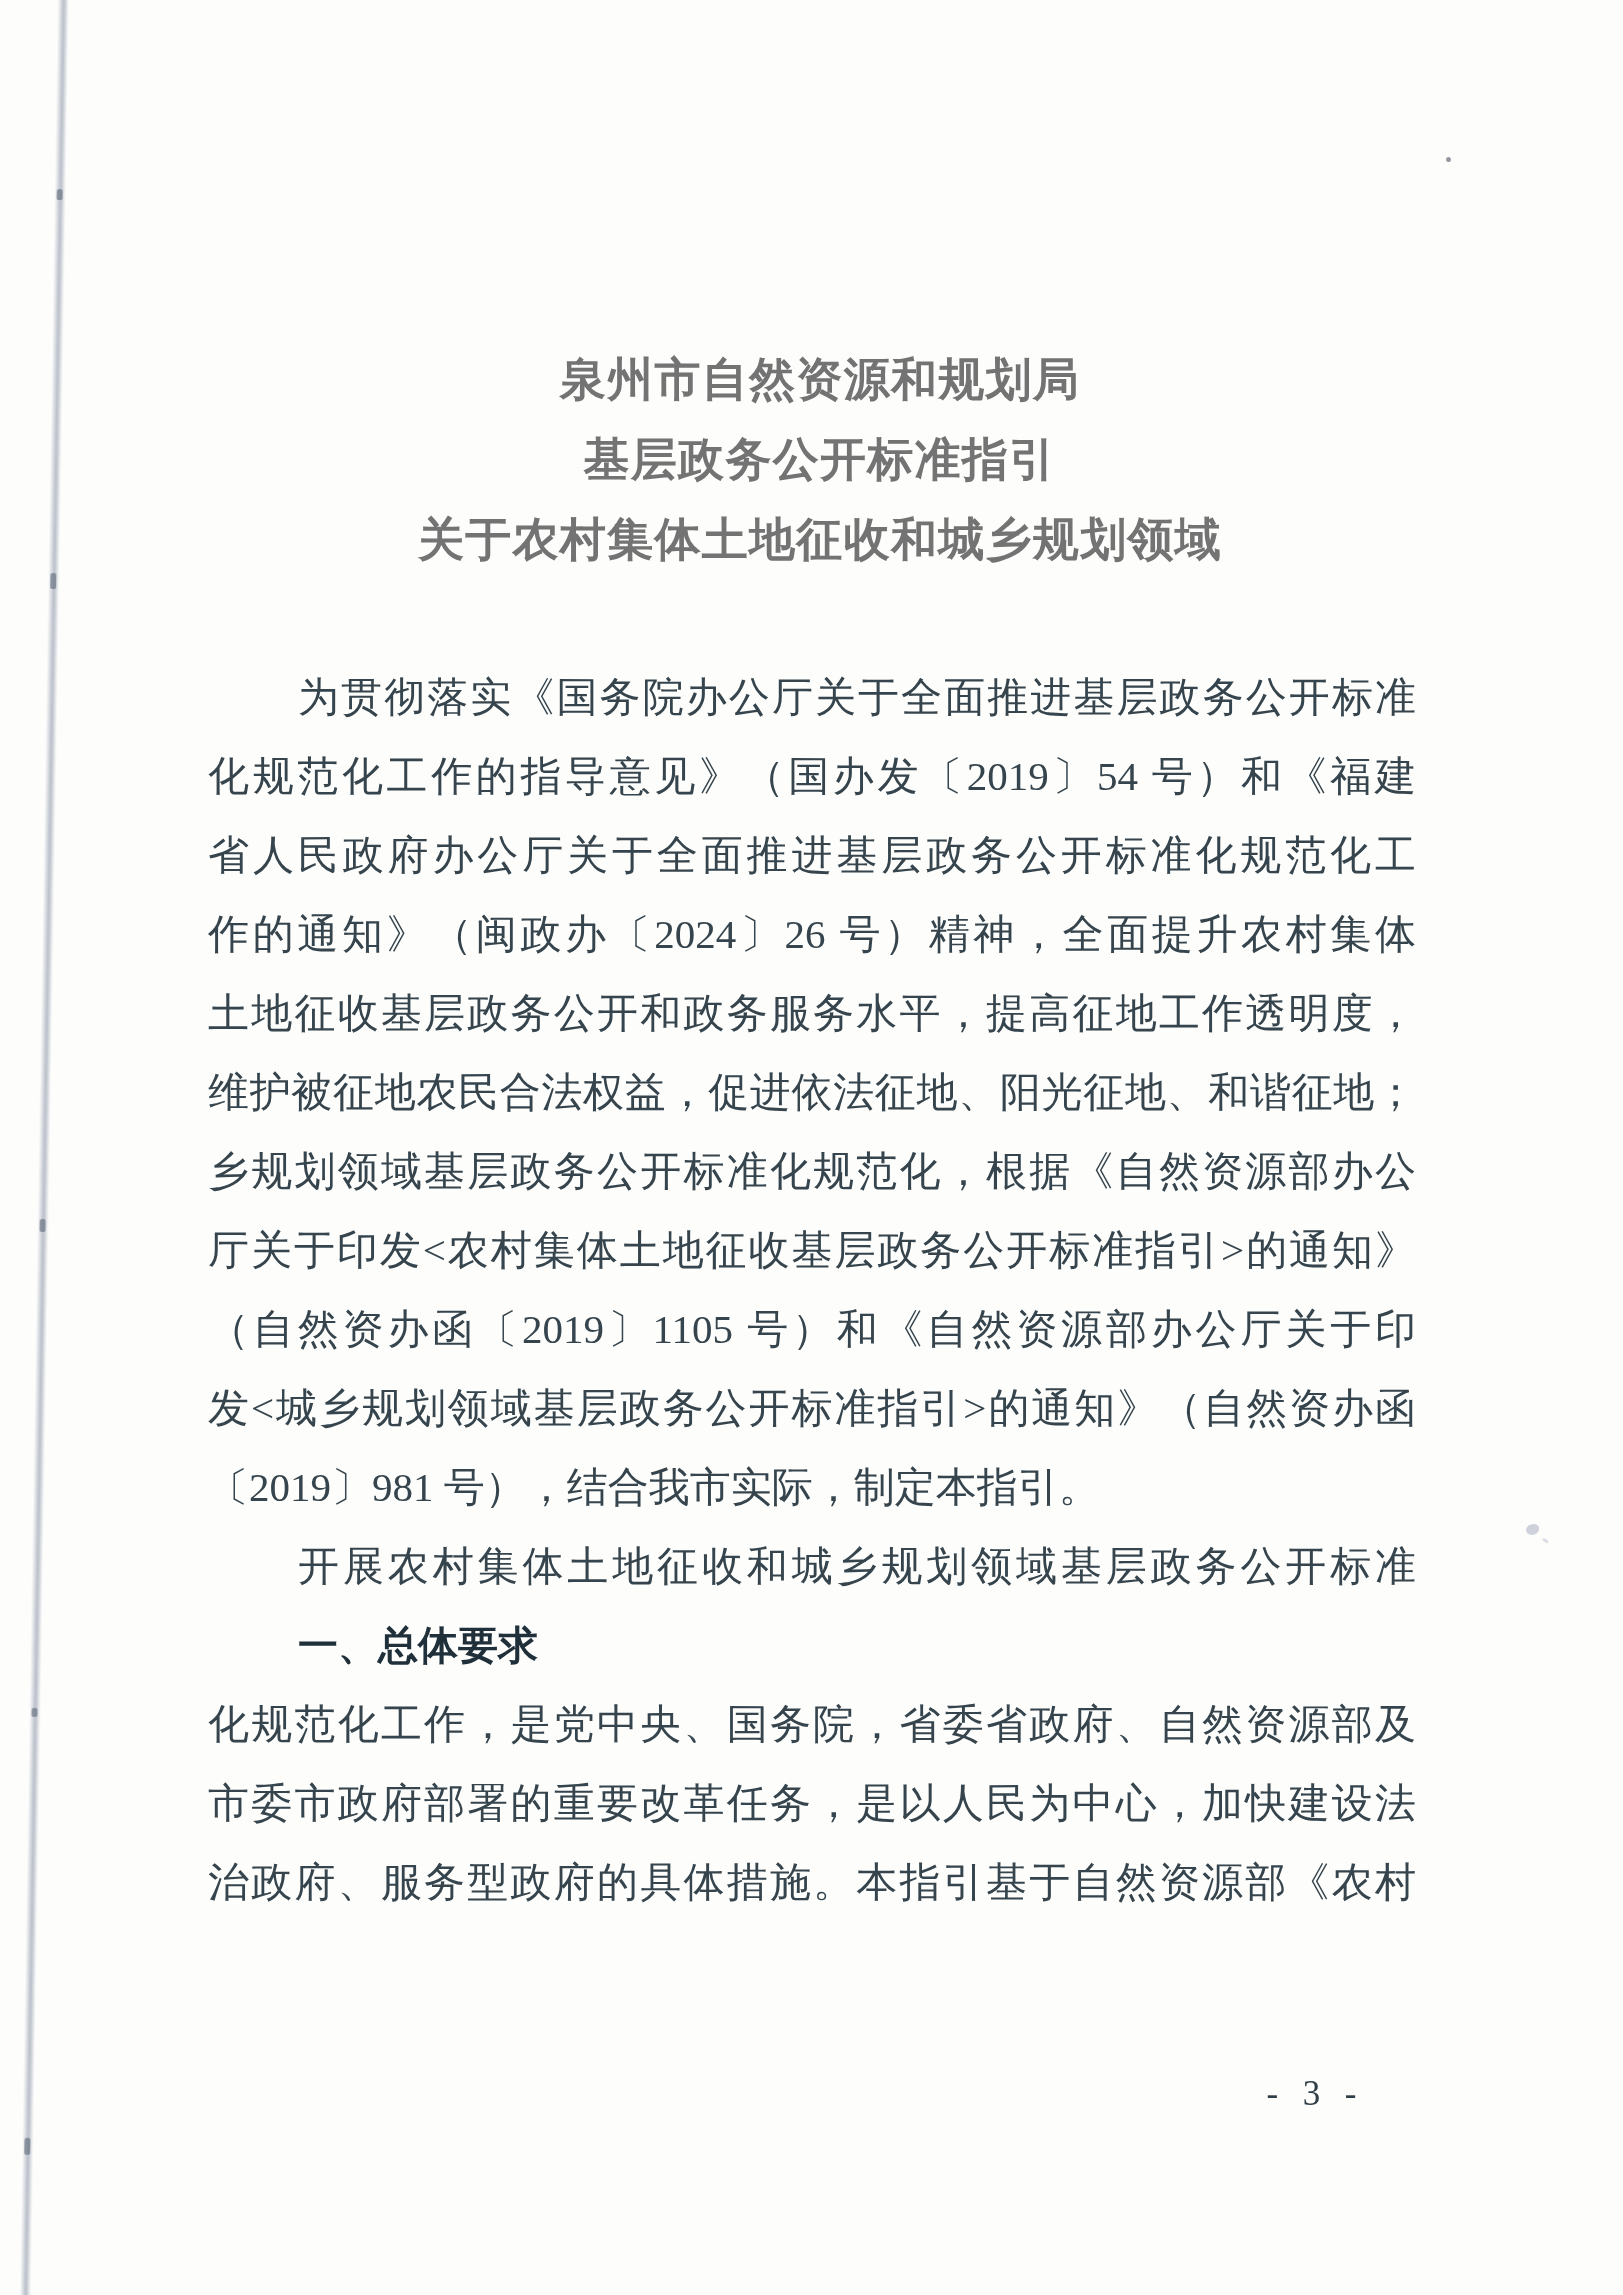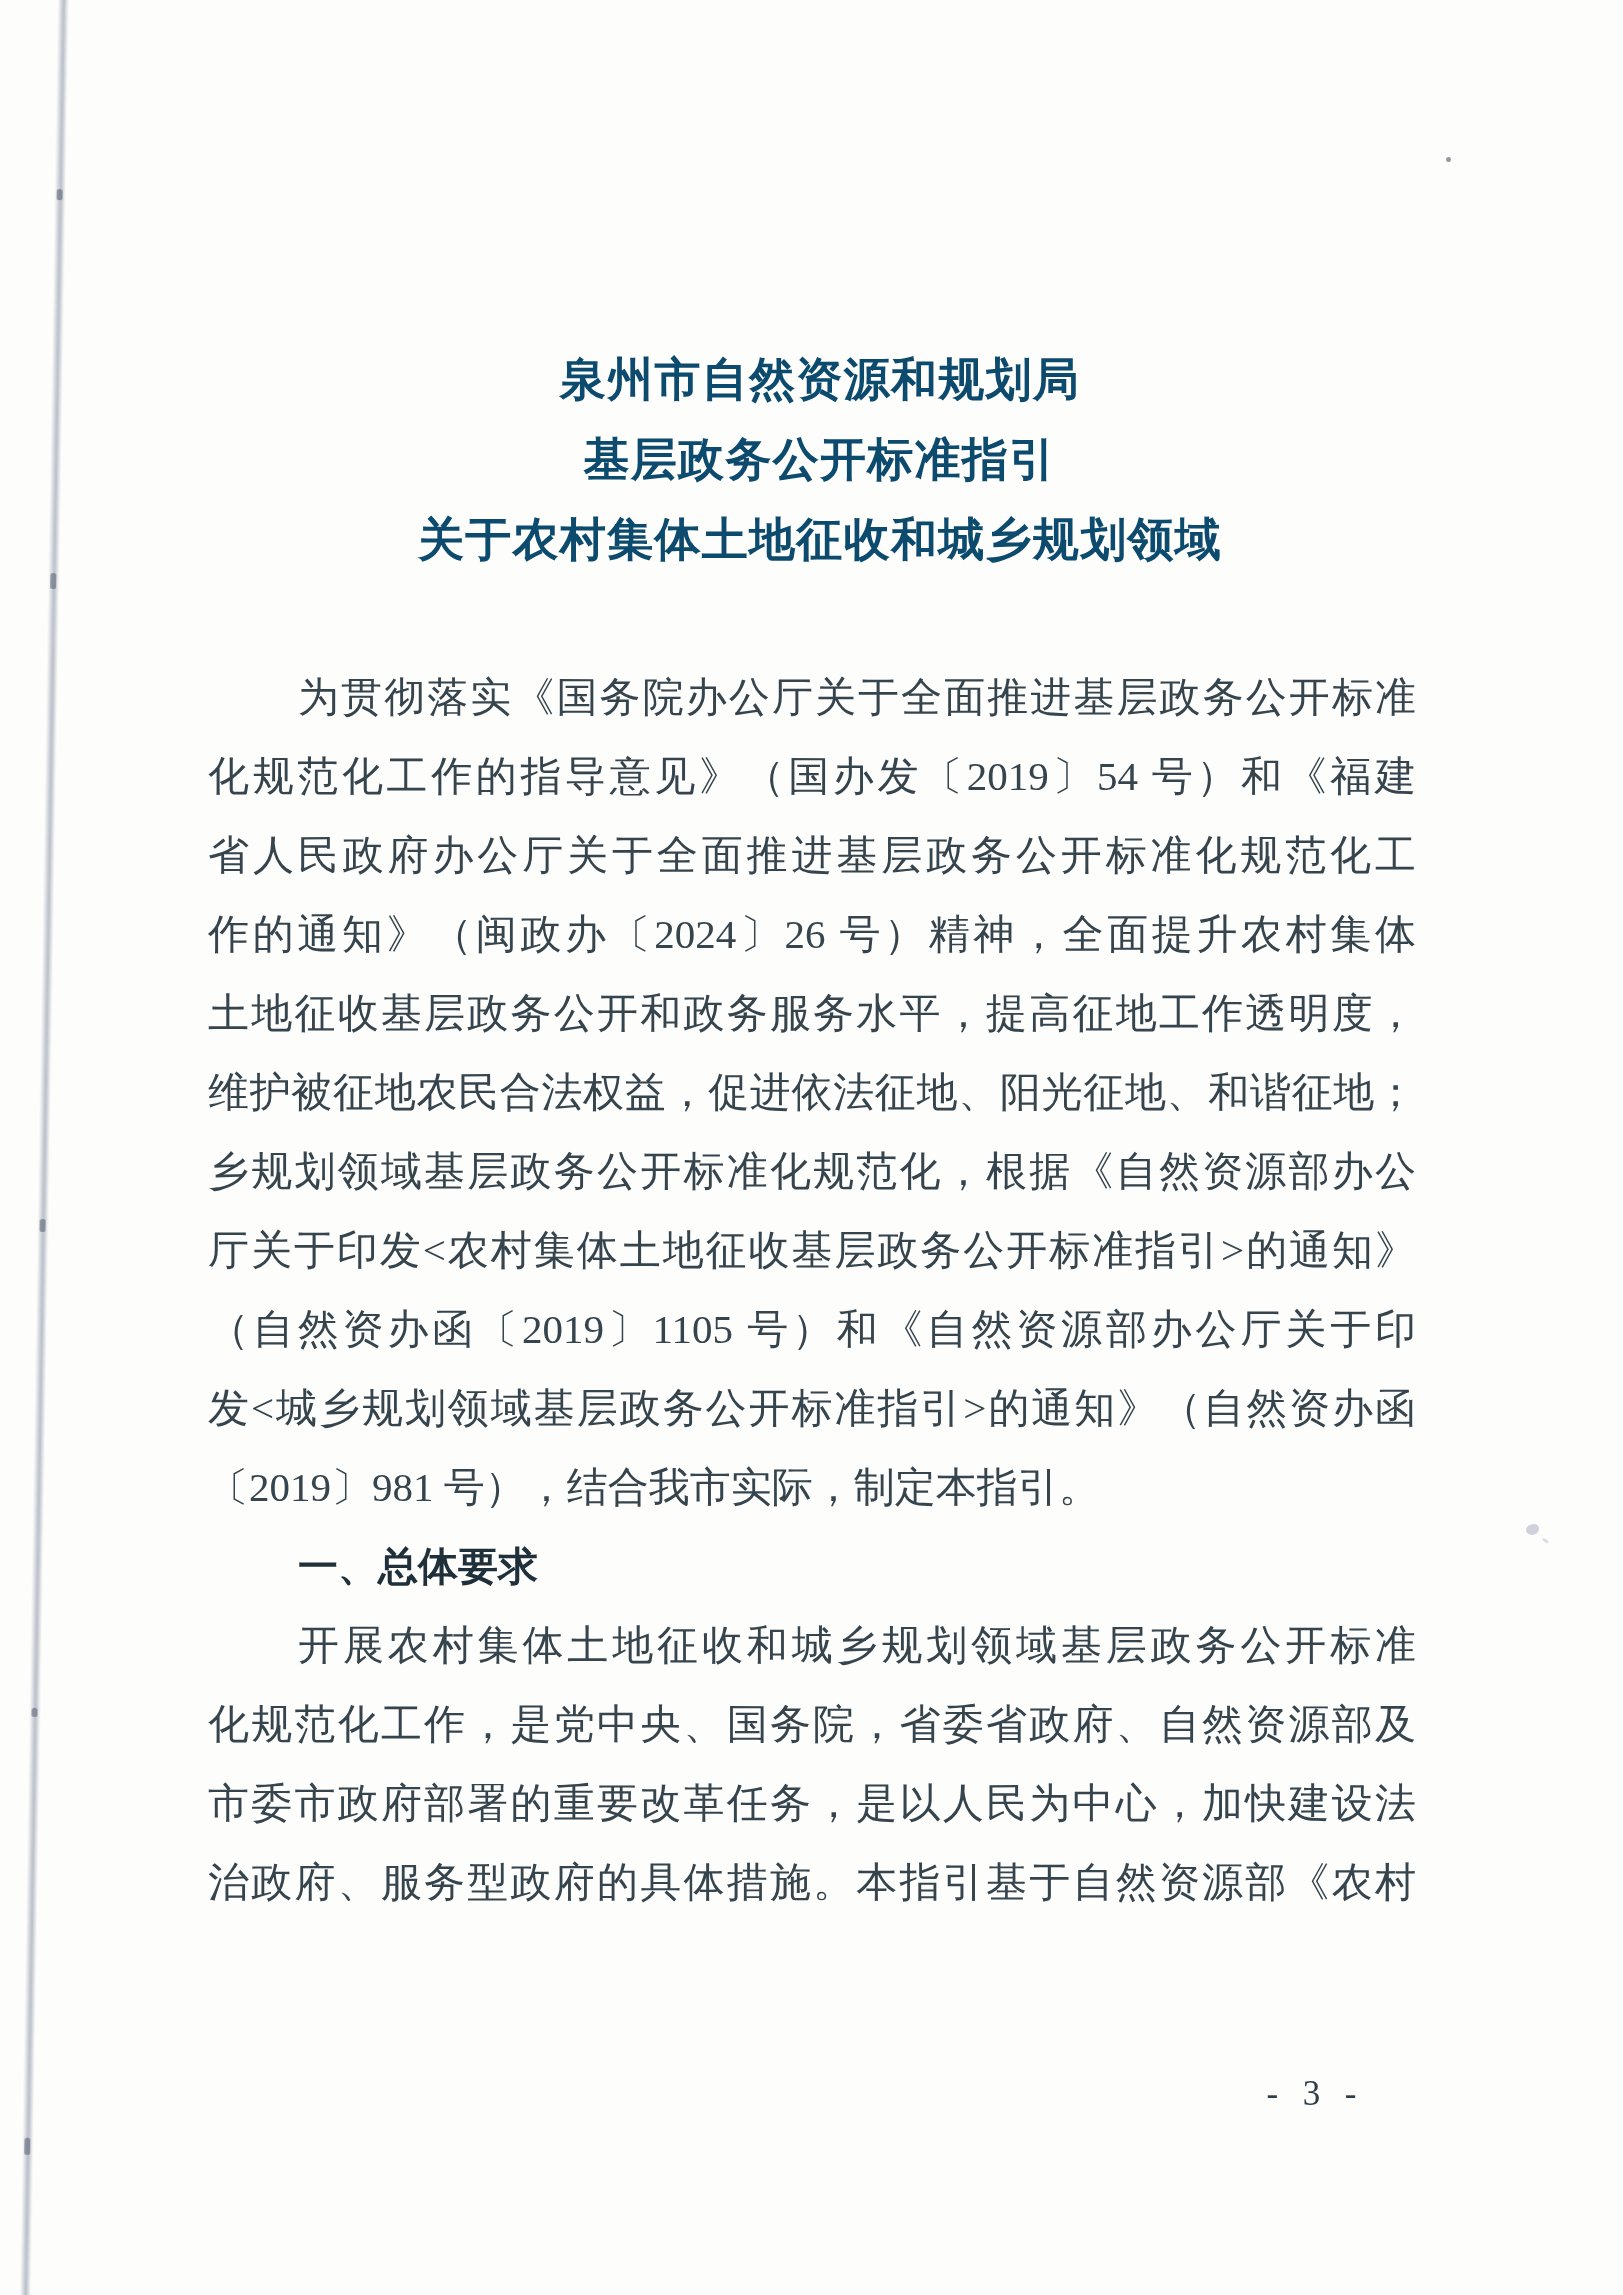--- a/index.html
+++ b/index.html
@@ -43,21 +43,21 @@
   .s3{left:1542px;top:1539px;width:6.5px;height:3.3px;background:rgba(160,168,190,0.40);
       transform:rotate(35deg);filter:blur(0.3px);}
 
   .title{
     position:absolute;
     left:216px;top:340px;width:1208px;
     text-align:center;
     font-weight:bold;
     font-size:46px;
     letter-spacing:1.3px;
-    color:#0c4a6e;
+    color:#737373;
   }
   .t-line{height:80px;line-height:80px;}
 
   .body-block{
     position:absolute;
     left:208px;top:658px;width:1208px;
     font-size:41px;
   }
   .b-line{
     height:79px;line-height:79px;
@@ -115,23 +115,23 @@
     <div class="b-line">省人民政府办公厅关于全面推进基层政务公开标准化规范化工</div>
     <div class="b-line">作的通知》（闽政办〔2024〕26 号）精神，全面提升农村集体</div>
     <div class="b-line">土地征收基层政务公开和政务服务水平，提高征地工作透明度，</div>
     <div class="b-line">维护被征地农民合法权益，促进依法征地、阳光征地、和谐征地；</div>
     <div class="b-line">乡规划领域基层政务公开标准化规范化，根据《自然资源部办公</div>
     <div class="b-line">厅关于印发&lt;农村集体土地征收基层政务公开标准指引&gt;的通知》</div>
     <div class="b-line">（自然资办函〔2019〕1105 号）和《自然资源部办公厅关于印</div>
     <div class="b-line">发&lt;城乡规划领域基层政务公开标准指引&gt;的通知》（自然资办函</div>
     <div class="b-line para-end">〔2019〕981 号），结合我市实际，制定本指引。</div>
 
+    <div class="b-line indent">开展农村集体土地征收和城乡规划领域基层政务公开标准</div>
+
     <div class="b-line heading">一、总体要求</div>
-
-    <div class="b-line indent">开展农村集体土地征收和城乡规划领域基层政务公开标准</div>
     <div class="b-line">化规范化工作，是党中央、国务院，省委省政府、自然资源部及</div>
     <div class="b-line">市委市政府部署的重要改革任务，是以人民为中心，加快建设法</div>
     <div class="b-line">治政府、服务型政府的具体措施。本指引基于自然资源部《农村</div>
   </div>
 
   <div class="page-number">- 3 -</div>
 
 </div>
 
 

